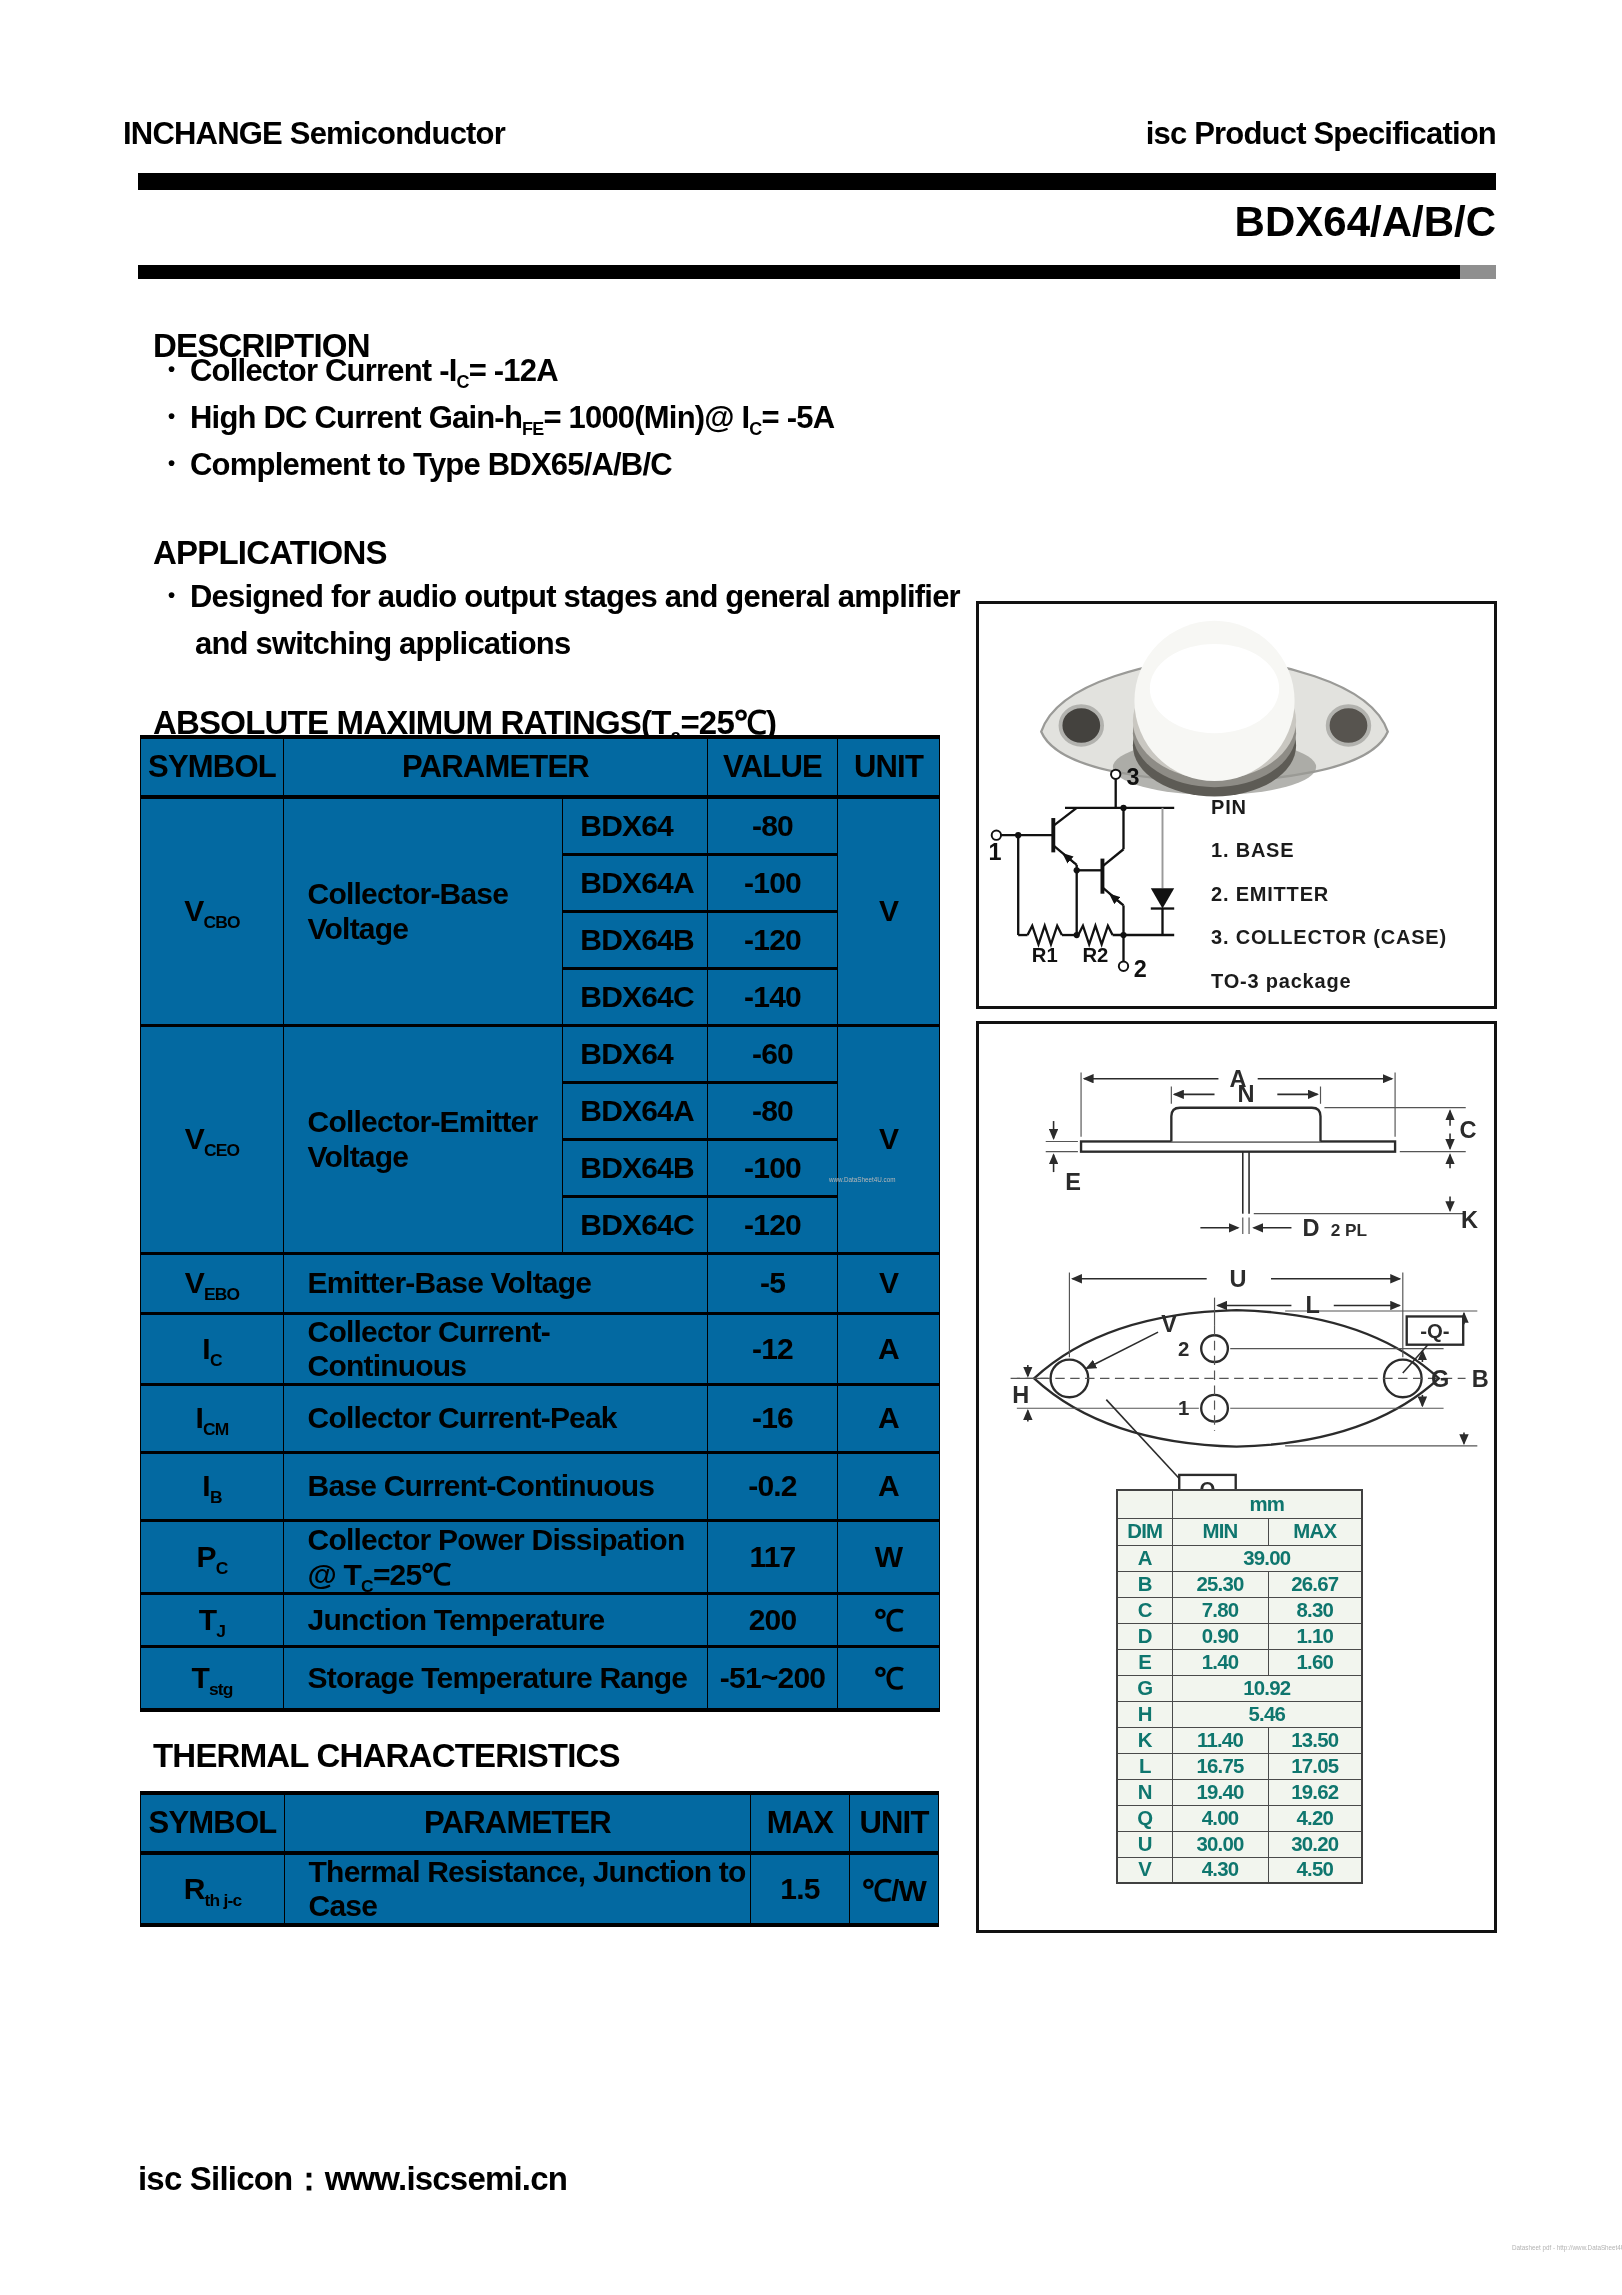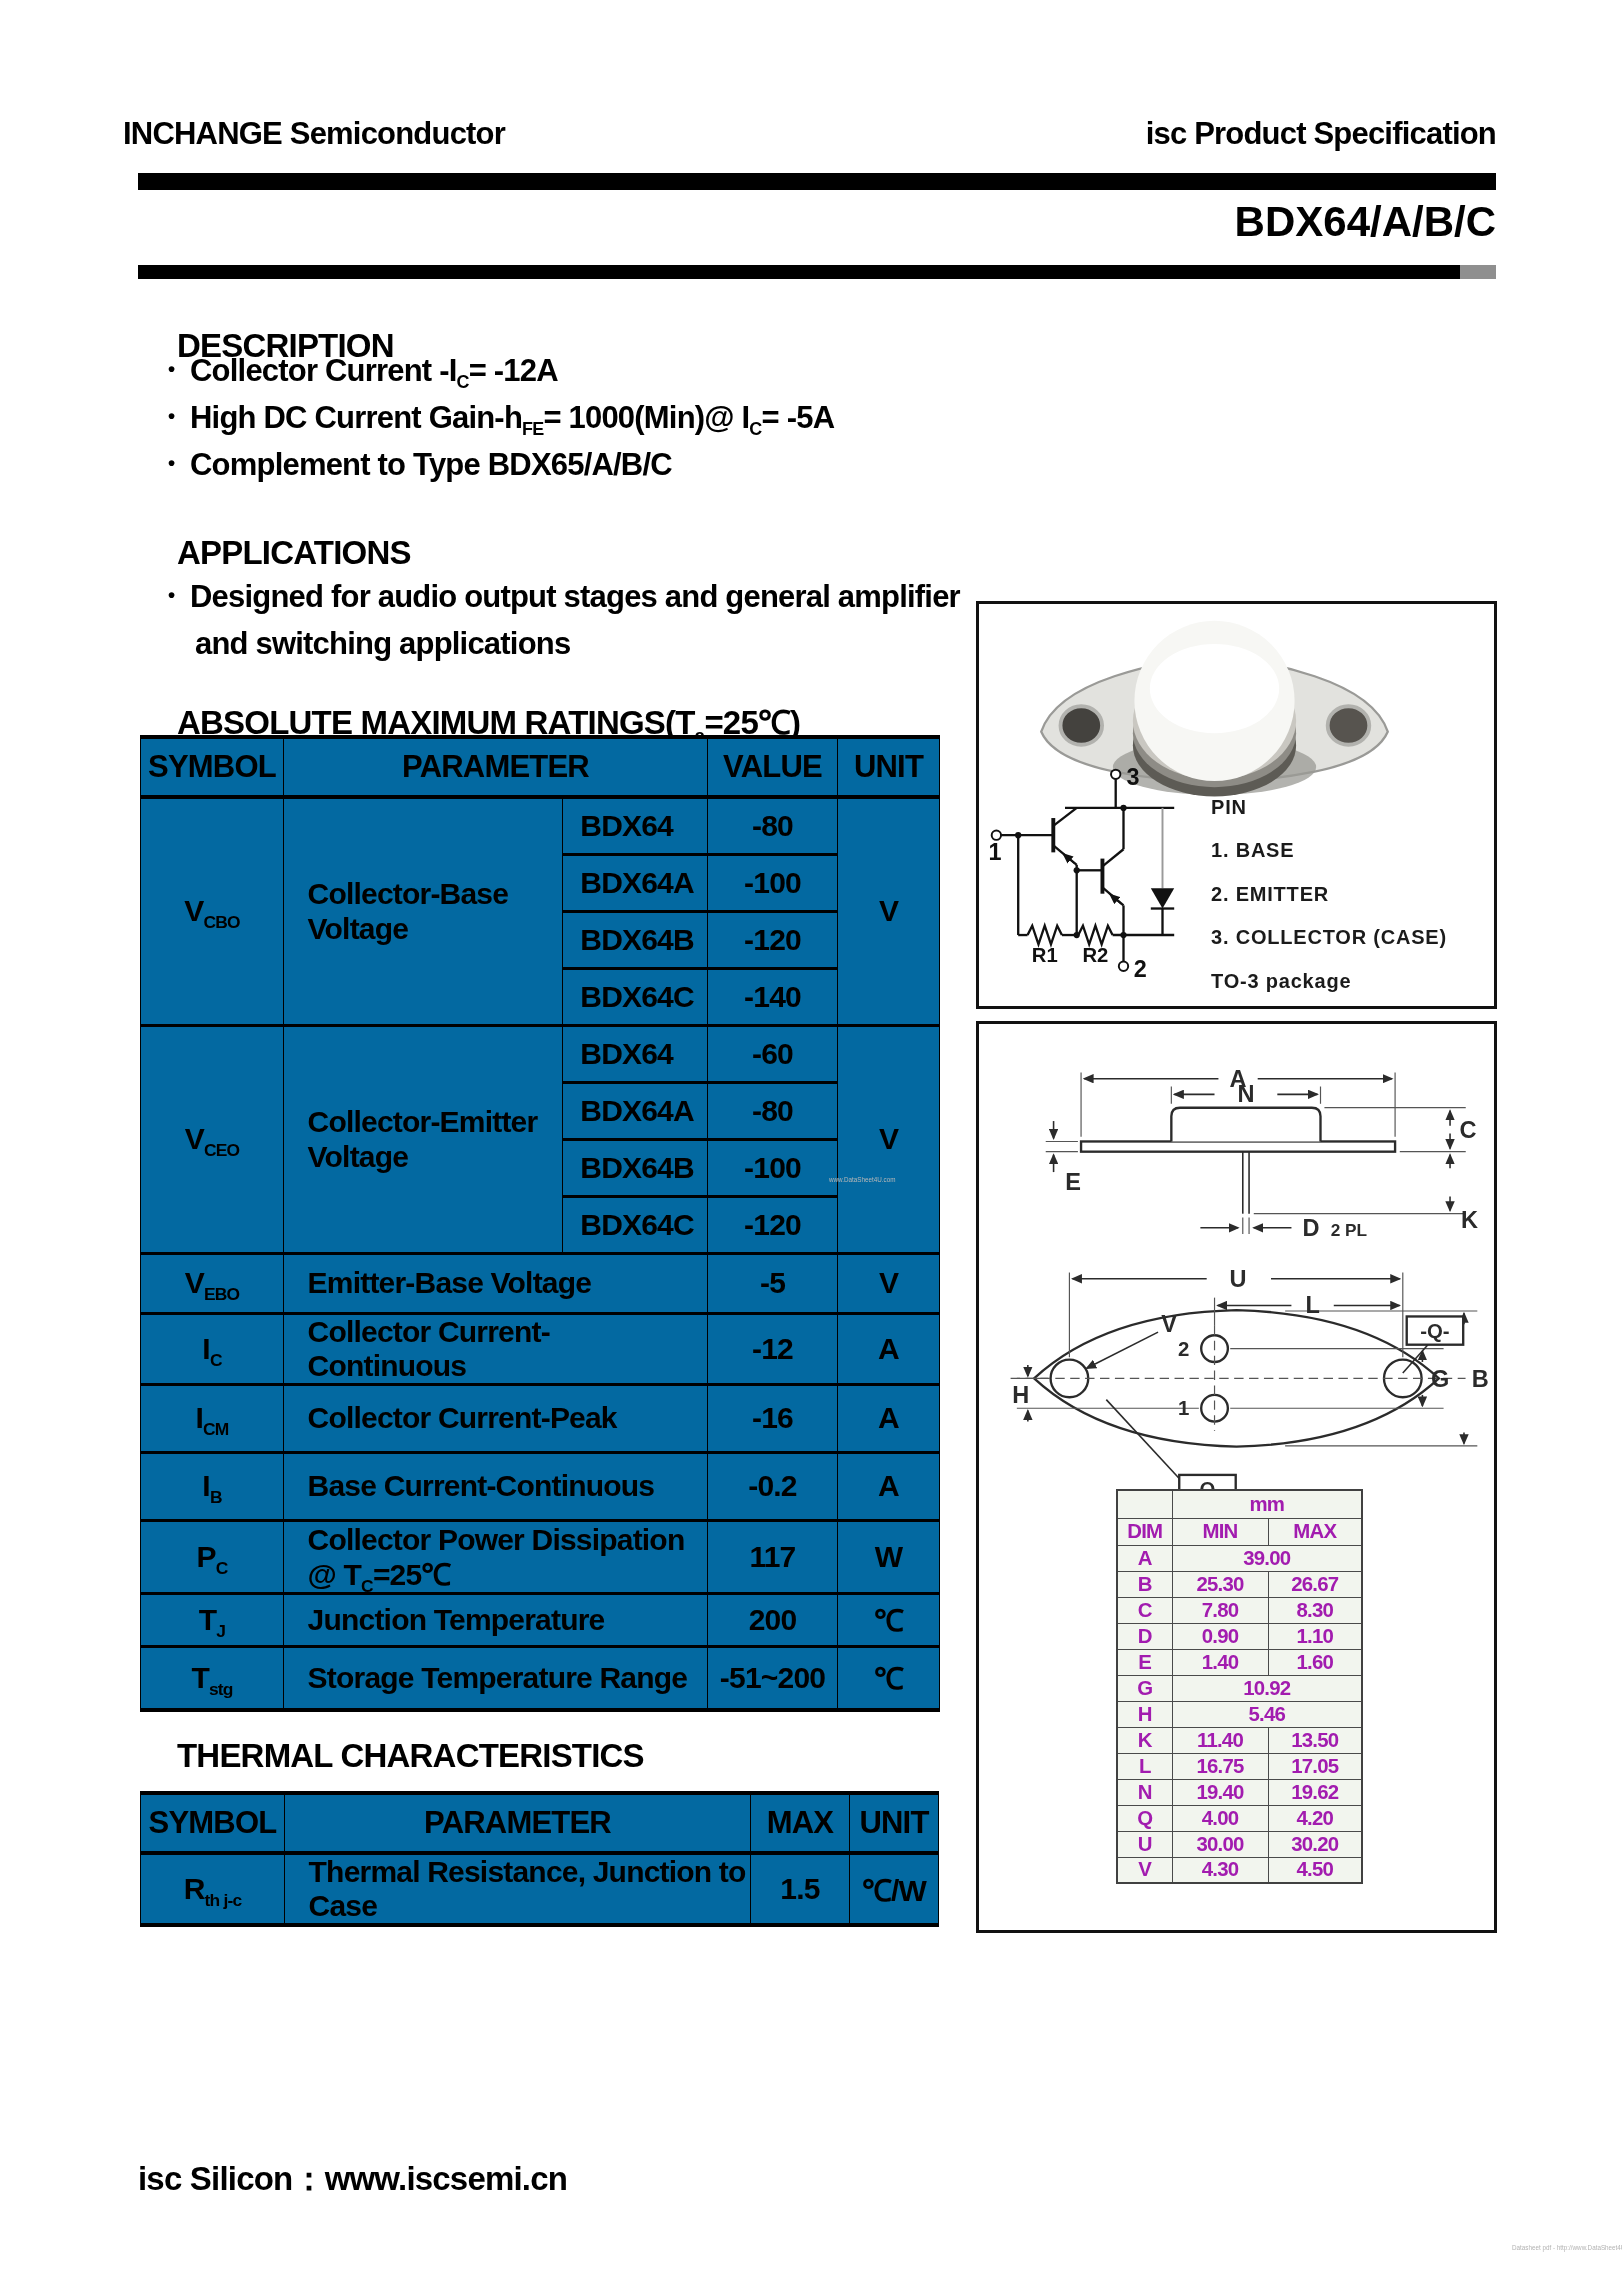--- a/index.html
+++ b/index.html
@@ -10,21 +10,21 @@
   
   .company{left:123px;top:116px;font-size:31px;font-weight:700;letter-spacing:-0.8px;}
   .specline{right:127px;top:116px;font-size:31px;font-weight:700;letter-spacing:-0.8px;}
   .bar1{left:138px;top:173px;width:1358px;height:16.5px;background:#000;}
   .ptitle{left:138px;top:204px;font-size:36px;font-weight:700;letter-spacing:-0.8px;}
   .pnum{right:127px;top:198px;font-size:42px;font-weight:700;}
   .bar2{left:138px;top:265px;width:1358px;height:14px;background:#000;}
   .bar2 .tail{position:absolute;right:0;top:0;width:36px;height:14px;background:#8f8f8f;}
 
   
-  .h1{font-size:33px;font-weight:700;letter-spacing:-0.8px;margin-left:24px;}
+  .h1{font-size:33px;font-weight:700;letter-spacing:-0.8px;}
   .desc-h{left:153px;top:327px;}
   .apps-h{left:153px;top:534px;}
   .amr-h{left:153px;top:699px;}
   .therm-h{left:153px;top:1737px;}
   .bullet{display:flex;align-items:baseline;font-size:31px;font-weight:700;letter-spacing:-0.8px;}
   .bullet .dot{font-size:20.4px;margin-right:15.7px;transform:translateY(-4.7px);}
   .b1{left:168px;top:353px;} .b2{left:168px;top:400px;} .b3{left:168px;top:447px;}
   .ab1{left:168px;top:579px;} .ab2{left:195px;top:626px;}
   sub{font-size:0.58em;line-height:0;}
 
@@ -56,21 +56,21 @@
   svg text{font-family:"Liberation Sans",sans-serif;font-weight:700;fill:#2b2b2b;}
   .dimlab{font-size:30px;}
   .smlab{font-size:22px;}
   .qlab{font-size:26px;}
   .schlab{font-size:30px;fill:#111;}
   .schsm{font-size:26px;fill:#111;}
 
   
   table.mmtable{border-collapse:collapse;table-layout:fixed;position:absolute;left:137px;top:465px;
       border:2.4px solid #414141;}
-  .mmtable td{border:1.6px solid #4a4a4a;background:#f2f5ee;color:#a21caf;
+  .mmtable td{border:1.6px solid #4a4a4a;background:#f2f5ee;color:#0f766e;
       font-size:20.4px;font-weight:700;text-align:center;padding:0;letter-spacing:-0.8px;}
 
   
   .footer{left:138px;top:2157px;font-size:33px;font-weight:700;letter-spacing:-0.8px;}
   .wm1{left:829px;top:1176px;font-size:6.3px;color:#b8b8b8;white-space:nowrap;}
   .wm2{left:1512px;top:2244px;font-size:6.3px;color:#b3b3b3;white-space:nowrap;}
 </style>
 </head>
 <body>
 

